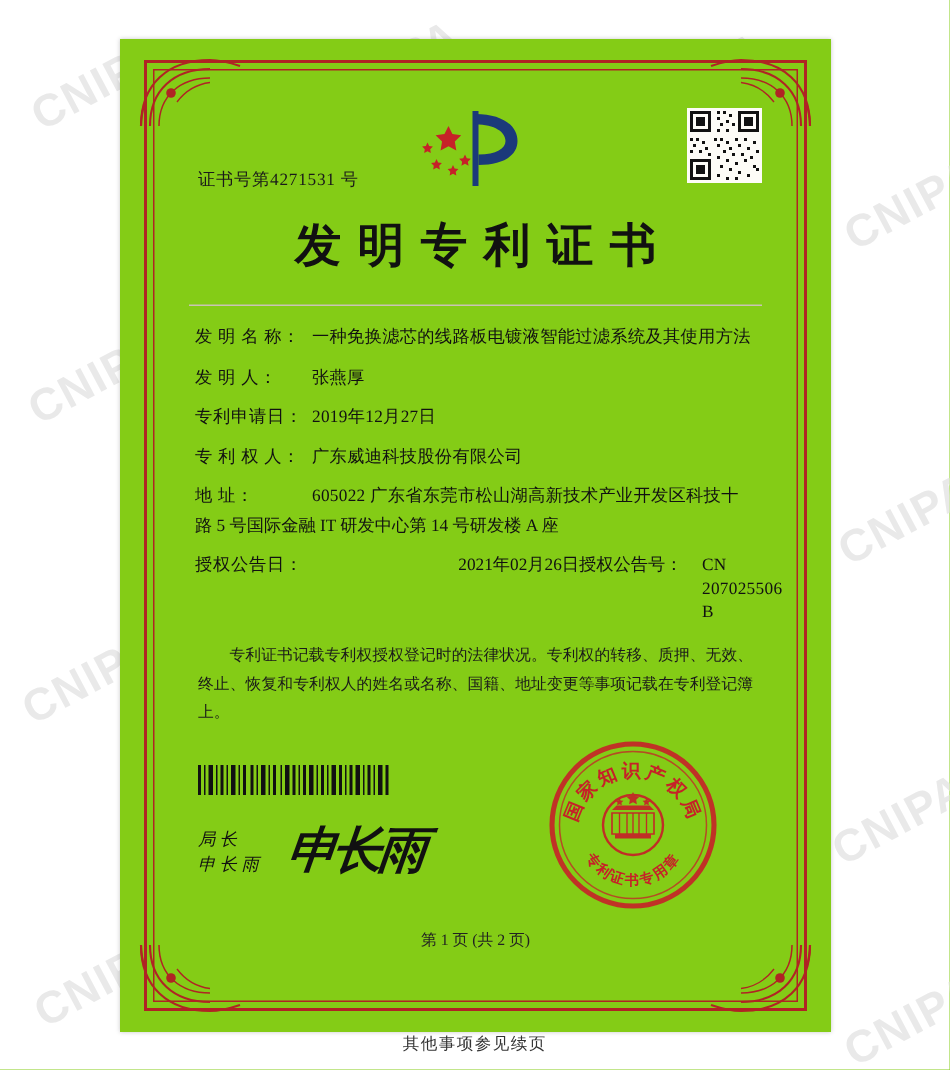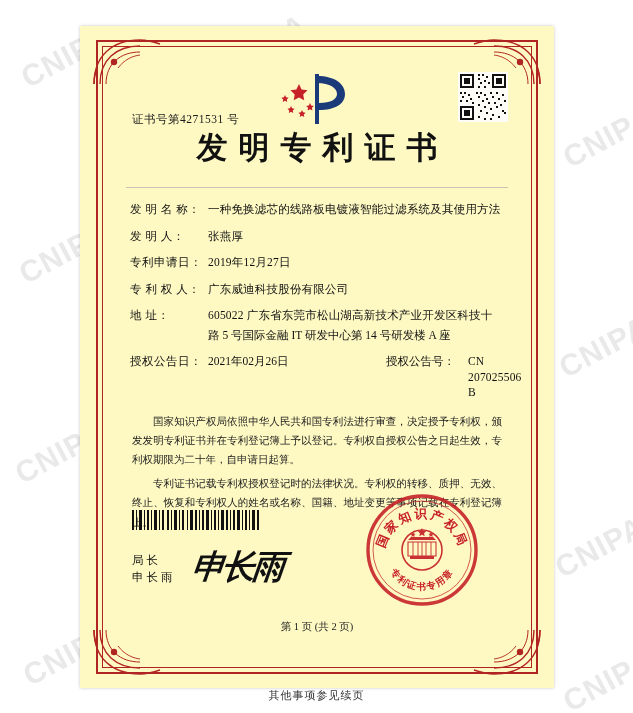--- a/index.html
+++ b/index.html
@@ -34,21 +34,21 @@
     white-space: nowrap;
   }
 
   
   .cert-page {
     position: absolute;
     left: 80px;
     top: 26px;
     width: 474px;
     height: 662px;
-    background: #fef9c3;
+    background: #84cc16;
     box-shadow: 0 0 3px rgba(0,0,0,0.22);
     z-index: 1;
     overflow: hidden;
   }
   .cert-inner {
     position: absolute;
     inset: 0;
   }
 
   
@@ -114,21 +114,21 @@
     height: 60px;
     position: relative;
   }
 
   .title {
     text-align: center;
     font-size: 31px;
     letter-spacing: 11px;
     color: #111;
     font-weight: 700;
-    margin-top: 0;
+    margin-top: 16px;
     font-family: "Liberation Serif", "DejaVu Serif", serif;
     text-indent: 11px;
   }
 
   .rule {
     height: 1px;
     background: #c9c3b4;
     margin: 18px 6px 0 6px;
   }
 
@@ -147,27 +147,27 @@
     width: 78px;
     flex: 0 0 78px;
     letter-spacing: 0.5px;
     white-space: nowrap;
   }
   .field-value {
     flex: 1 1 auto;
     letter-spacing: 0.2px;
   }
   .addr-line2 {
-    margin-left: 78px;
     margin-top: -7px;
     margin-bottom: 11px;
     font-size: 11.5px;
   }
   .field-row.two-col .col-a {
     flex: 0 0 178px;
+    text-align: right;
   }
   .field-row.two-col .label-b {
     width: 82px;
     flex: 0 0 82px;
     white-space: nowrap;
   }
 
   .body-text {
     margin: 6px 12px 0 12px;
     font-size: 10.5px;
@@ -193,20 +193,21 @@
   .sign-block {
     position: absolute;
     left: 12px;
     bottom: 62px;
     font-size: 11.5px;
     color: #111;
     line-height: 1.5;
   }
   .sign-block .lab {
     letter-spacing: 3px;
+    font-style: italic;
   }
   .handwrite {
     position: absolute;
     left: 72px;
     bottom: 58px;
     font-family: "Liberation Serif", serif;
     font-size: 33px;
     color: #111;
     font-weight: 700;
     font-style: italic;
@@ -444,21 +445,20 @@
         <div class="addr-line2">路 5 号国际金融 IT 研发中心第 14 号研发楼 A 座</div>
         <div class="field-row two-col">
           <div class="field-label">授权公告日：</div>
           <div class="col-a">2021年02月26日</div>
           <div class="label-b">授权公告号：</div>
           <div class="field-value">CN 207025506 B</div>
         </div>
       </div>
 
       <div class="body-text">
-        <p>国家知识产权局依照中华人民共和国专利法进行审查，决定授予专利权，颁发发明专利证书并在专利登记簿上予以登记。专利权自授权公告之日起生效，专利权期限为二十年，自申请日起算。</p>
         <p>专利证书记载专利权授权登记时的法律状况。专利权的转移、质押、无效、终止、恢复和专利权人的姓名或名称、国籍、地址变更等事项记载在专利登记簿上。</p>
       </div>
 
       <div class="barcode">
         <svg width="128" height="20" viewBox="0 0 128 20" preserveAspectRatio="none">
           <g fill="#111">
             <rect x="0" y="0" width="2" height="20"></rect>
               <rect x="4" y="0" width="1" height="20"></rect>
             <rect x="7" y="0" width="3" height="20"></rect>
               <rect x="12" y="0" width="1" height="20"></rect>

